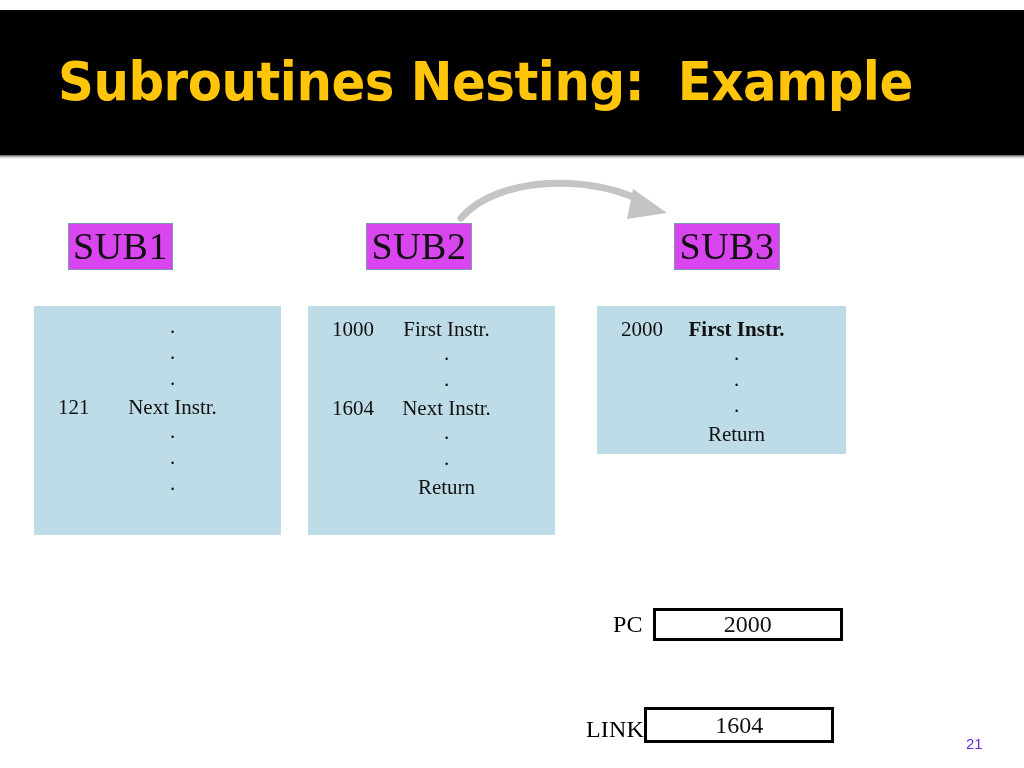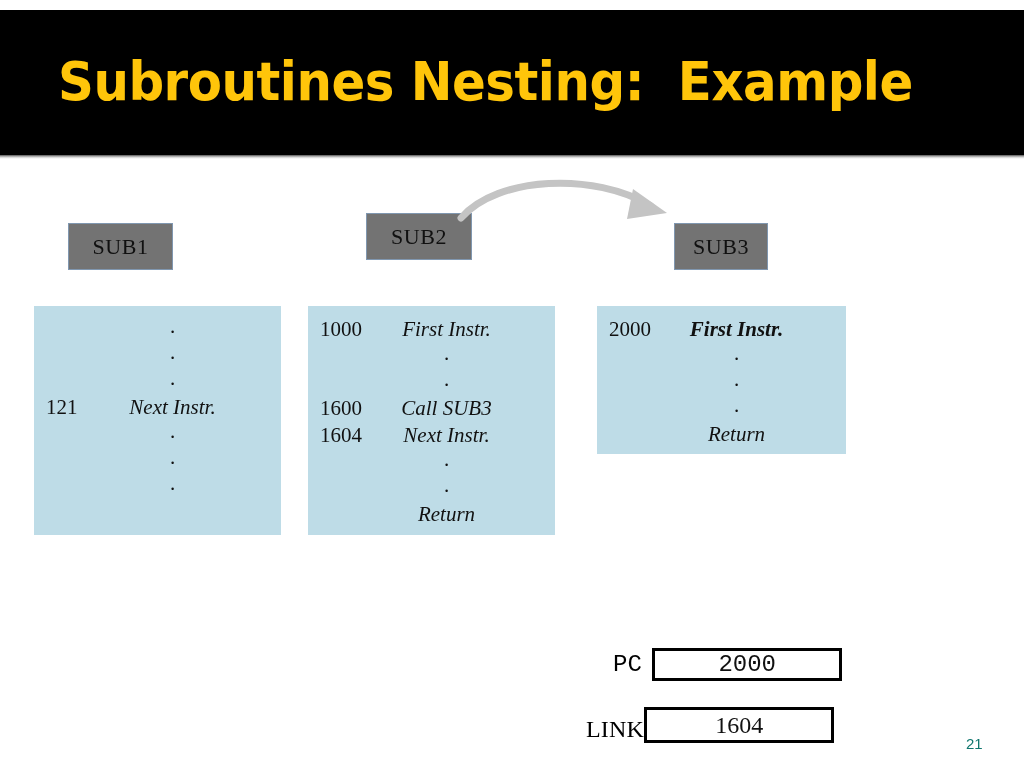--- a/index.html
+++ b/index.html
@@ -45,32 +45,31 @@
     width: 1024px;
     height: 4px;
     background: linear-gradient(to bottom, #555555 0%, #aaaaaa 35%, #e8e8e8 70%, #ffffff 100%);
   }
 
   
   .sub-header {
     position: absolute;
     height: 47px;
     border: 1px solid #8097b0;
-    background: #737373;
+    background: #d946ef;
     box-sizing: border-box;
     display: flex;
-    align-items: center;
     justify-content: center;
-    font-size: 22px;
+    font-size: 38px;
     color: #101010;
     letter-spacing: 0.5px;
   }
   #sub-header-0 { left: 68px;  top: 223px; width: 105px; }
-  #sub-header-1 { left: 366px; top: 213px; width: 106px; }
-  #sub-header-2 { left: 674px; top: 223px; width: 94px; }
+  #sub-header-1 { left: 366px; top: 223px; width: 106px; }
+  #sub-header-2 { left: 674px; top: 223px; width: 106px; }
 
   
   .code-panel {
     position: absolute;
     background: #bedce7;
     box-sizing: border-box;
     padding-top: 10px;
   }
   #code-panel-0 { left: 34px;  top: 306px; width: 247px; height: 229px; }
   #code-panel-1 { left: 308px; top: 306px; width: 247px; height: 229px; }
@@ -79,36 +78,35 @@
   .code-row {
     position: relative;
     height: 27px;
     line-height: 27px;
     font-size: 21px;
     color: #111111;
   }
   .code-row.dot-row { height: 26px; line-height: 26px; }
   .addr {
     position: absolute;
-    left: 12px;
+    left: 24px;
     top: 0;
     font-size: 21px;
     color: #111111;
     white-space: pre;
   }
   .instr {
     position: absolute;
     left: 0;
     top: 0;
     width: 100%;
     text-align: center;
     padding-left: 30px;
     box-sizing: border-box;
     white-space: pre;
-    font-style: italic;
   }
   .instr.bold { font-weight: bold; }
   .dot {
     position: absolute;
     left: 0;
     top: 0;
     width: 100%;
     text-align: center;
     padding-left: 30px;
     box-sizing: border-box;
@@ -140,33 +138,33 @@
   .reg-box {
     border: 3px solid #000000;
     background: #ffffff;
     box-sizing: border-box;
     display: flex;
     align-items: center;
     justify-content: center;
     font-size: 24px;
     color: #111111;
   }
-  #register-pc { left: 613px; top: 648px; font-family: Liberation Mono, monospace; }
+  #register-pc { left: 613px; top: 608px; }
   #register-pc .reg-box { width: 190px; height: 33px; margin-left: 10px; }
   #register-link { left: 586px; top: 707px; align-items: flex-end; }
   #register-link .reg-box { width: 190px; height: 36px; margin-left: 0px; }
 
   
   #page-number {
     position: absolute;
     left: 966px;
     top: 735px;
     font-family: "Liberation Sans", sans-serif;
     font-size: 15px;
-    color: #0f766e;
+    color: #6d28d9;
   }
 </style>
 </head>
 <body>
 
 <div id="title-banner"></div>
 <div id="slide-title">Subroutines Nesting:  Example</div>
 <div id="banner-divider"></div>
 
 <div class="sub-header" id="sub-header-0">
@@ -213,24 +211,20 @@
       <span class="addr">1000</span>
       <span class="instr">First Instr.</span>
     </div>
     <div class="code-row dot-row">
       <span class="dot">.</span>
     </div>
     <div class="code-row dot-row">
       <span class="dot">.</span>
     </div>
     <div class="code-row">
-      <span class="addr">1600</span>
-      <span class="instr">Call SUB3</span>
-    </div>
-    <div class="code-row">
       <span class="addr">1604</span>
       <span class="instr">Next Instr.</span>
     </div>
     <div class="code-row dot-row">
       <span class="dot">.</span>
     </div>
     <div class="code-row dot-row">
       <span class="dot">.</span>
     </div>
     <div class="code-row">

